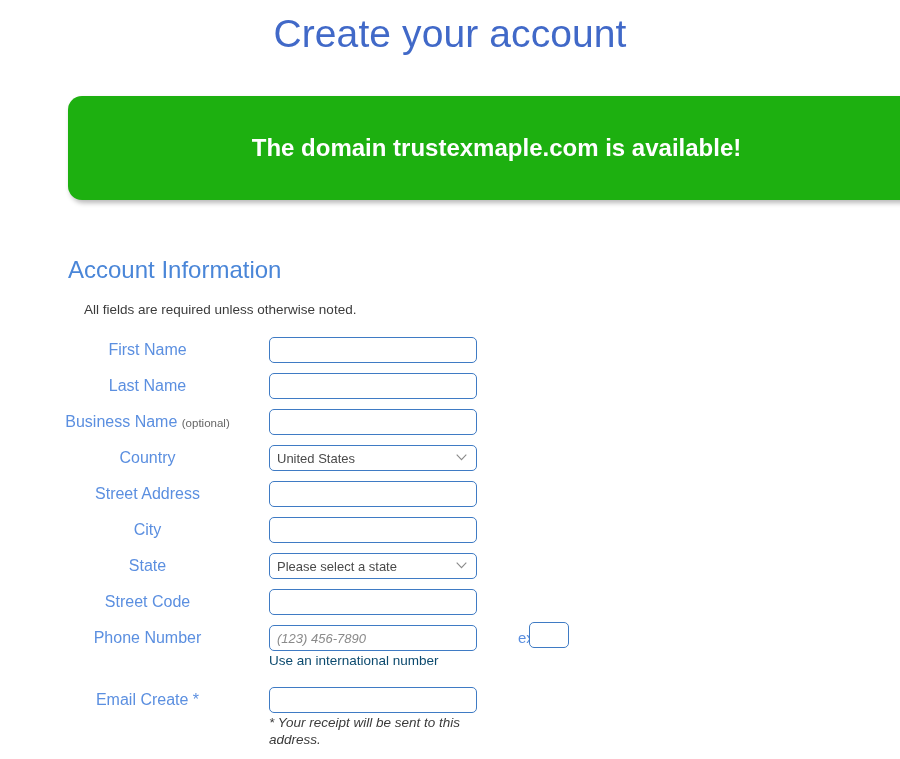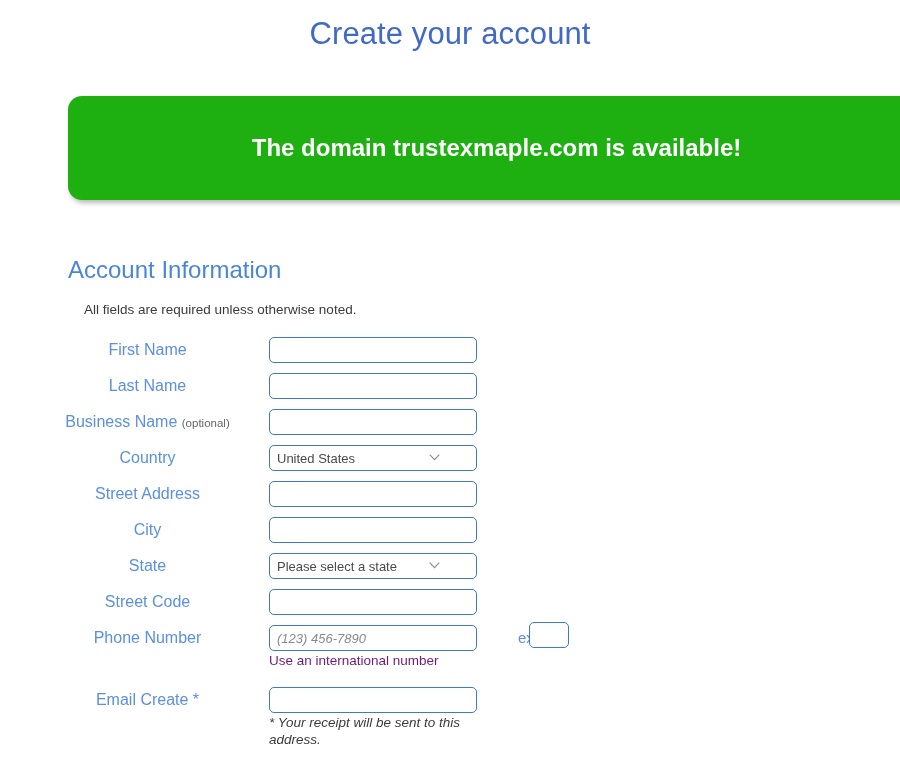--- a/index.html
+++ b/index.html
@@ -16,21 +16,21 @@
     overflow: hidden;
   }
 
   
   .page-title {
     position: absolute;
     top: 14px;
     left: 0;
     width: 900px;
     text-align: center;
-    font-size: 31px;
+    font-size: 39px;
     font-weight: 400;
     color: #4169c8;
     letter-spacing: 0.1px;
     line-height: 40px;
   }
 
   
   .banner {
     position: absolute;
     top: 96px;
@@ -132,20 +132,21 @@
     color: #4a4a4a;
     font-size: 13px;
     padding-right: 26px;
   }
   .select-wrap {
     position: absolute;
     left: 269px;
     top: 0;
     width: 180px;
     height: 26px;
+    padding-left: 27px;
   }
   .select-wrap .field { left: 0; }
   .chevron {
     position: absolute;
     right: 9px;
     top: 9px;
     width: 11px;
     height: 7px;
     pointer-events: none;
   }
@@ -173,21 +174,21 @@
     font-family: "Liberation Sans", sans-serif;
     font-size: 13px;
     padding: 0 5px;
     outline: none;
   }
   .helper-link {
     position: absolute;
     left: 269px;
     top: 26px;
     font-size: 13.5px;
-    color: #701a75;
+    color: #0c4a6e;
     text-decoration: none;
     line-height: 20px;
     cursor: pointer;
   }
   .helper-note {
     position: absolute;
     left: 269px;
     top: 27px;
     width: 212px;
     font-size: 13.5px;

